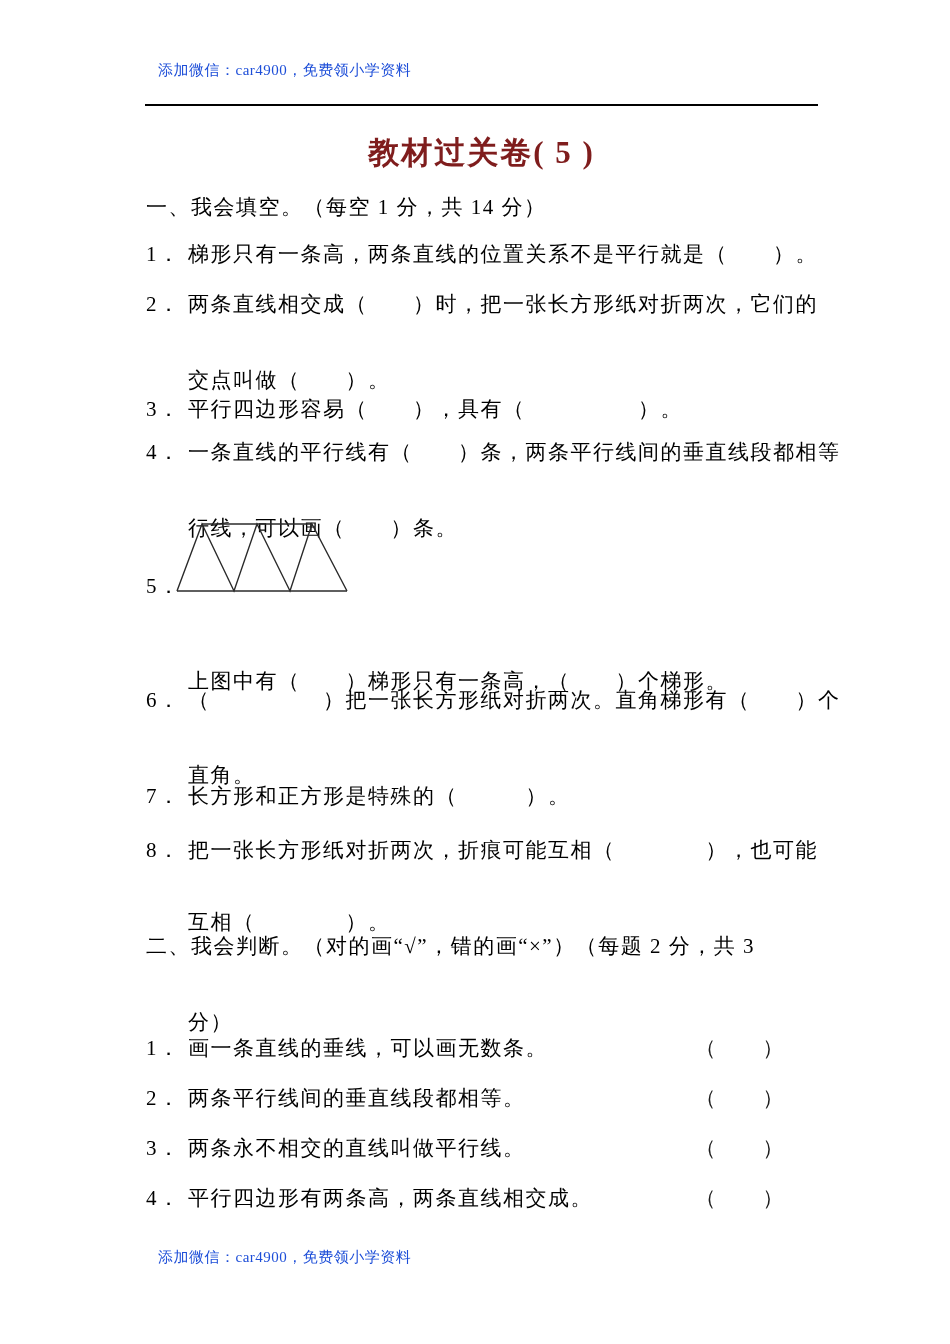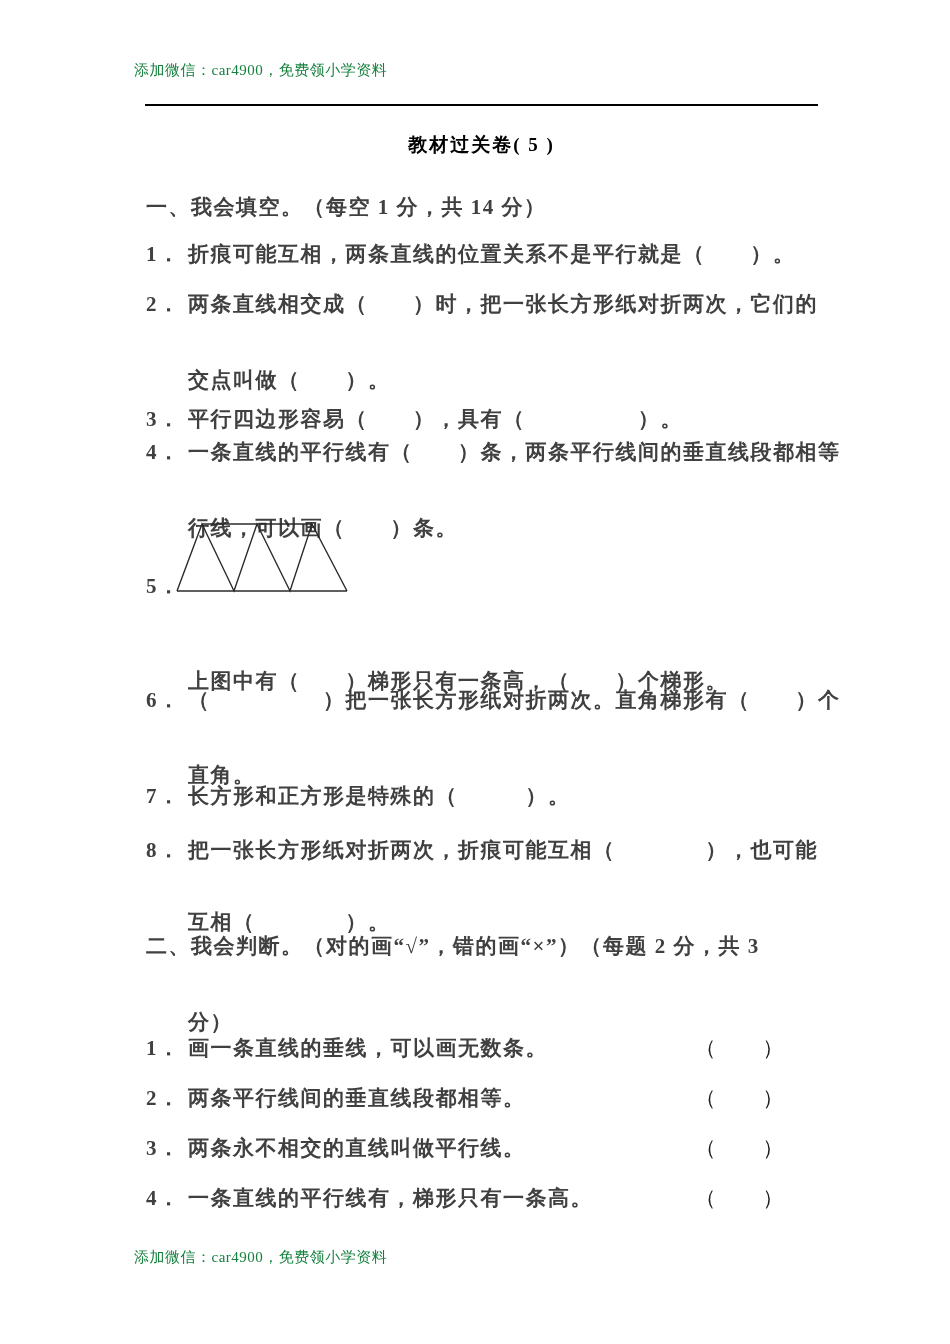--- a/index.html
+++ b/index.html
@@ -5,60 +5,60 @@
   html,body{margin:0;padding:0;}
   body{
     width:950px;height:1344px;
     background:#ffffff;
     position:relative;
     font-family:"Liberation Serif","DejaVu Serif",serif;
     color:#1b1b1b;
     overflow:hidden;
   }
   .note{
-    position:absolute;left:134px;
-    font-size:15px;letter-spacing:0.5px;color:#15803d;
+    position:absolute;left:158px;
+    font-size:15px;letter-spacing:0.5px;color:#1d4ed8;
     white-space:nowrap;
   }
   .divider{
     position:absolute;left:145px;top:104px;
     width:673px;height:2px;background:#000;
   }
   .title{
     position:absolute;left:145px;top:132px;width:673px;
-    text-align:center;font-size:19px;font-weight:bold;
-    letter-spacing:2px;color:#000000;white-space:nowrap;
+    text-align:center;font-size:31px;font-weight:bold;
+    letter-spacing:2px;color:#7f1d1d;white-space:nowrap;
   }
   .ln{
     position:absolute;left:146px;
     font-size:21px;letter-spacing:1.5px;
-    white-space:nowrap;color:#404040;font-weight:bold;
+    white-space:nowrap;color:#000000;
   }
   .ln.cont{left:188px;margin-top:27px;}
   .heading{font-size:21px;}
   .qno{display:inline-block;min-width:42px;}
   .ans{position:absolute;font-size:21px;letter-spacing:1.5px;left:695px;white-space:nowrap;}
   .figure{position:absolute;left:170px;top:516px;}
   .figure polyline,.figure line{stroke:#2a2a2a;stroke-width:1.4;fill:none;}
 </style>
 </head>
 <body>
 
 <div class="note" style="top:61px">添加微信：car4900，免费领小学资料</div>
 <div class="divider"></div>
 <div class="title">教材过关卷( 5 )</div>
 
 <div class="ln heading" style="top:193px">一、我会填空。（每空 1 分，共 14 分）</div>
 
-<div class="ln" style="top:240px"><span class="qno">1．</span><span>折痕可能互相，两条直线的位置关系不是平行就是（　　）。</span></div>
+<div class="ln" style="top:240px"><span class="qno">1．</span><span>梯形只有一条高，两条直线的位置关系不是平行就是（　　）。</span></div>
 
 <div class="ln" style="top:290px"><span class="qno">2．</span><span>两条直线相交成（　　）时，把一张长方形纸对折两次，它们的</span></div>
 <div class="ln cont" style="top:339px">交点叫做（　　）。</div>
 
-<div class="ln" style="top:405px"><span class="qno">3．</span><span>平行四边形容易（　　），具有（　　　　　）。</span></div>
+<div class="ln" style="top:395px"><span class="qno">3．</span><span>平行四边形容易（　　），具有（　　　　　）。</span></div>
 
 <div class="ln" style="top:438px"><span class="qno">4．</span><span>一条直线的平行线有（　　）条，两条平行线间的垂直线段都相等</span></div>
 <div class="ln cont" style="top:487px">行线，可以画（　　）条。</div>
 
 <svg class="figure" width="185" height="82" viewBox="170 515 185 82">
   <polyline points="177,590 202,523 234,590 257,523 290,590 312,523 347,590"></polyline>
   <line x1="202" y1="523" x2="312" y2="523"></line>
   <line x1="177" y1="590" x2="347" y2="590"></line>
 </svg>
 <div class="ln" style="top:572px">5．</div>
@@ -77,16 +77,16 @@
 
 <div class="ln" style="top:1034px"><span class="qno">1．</span><span>画一条直线的垂线，可以画无数条。</span></div>
 <div class="ans" style="top:1034px">（　　）</div>
 
 <div class="ln" style="top:1084px"><span class="qno">2．</span><span>两条平行线间的垂直线段都相等。</span></div>
 <div class="ans" style="top:1084px">（　　）</div>
 
 <div class="ln" style="top:1134px"><span class="qno">3．</span><span>两条永不相交的直线叫做平行线。</span></div>
 <div class="ans" style="top:1134px">（　　）</div>
 
-<div class="ln" style="top:1184px"><span class="qno">4．</span><span>一条直线的平行线有，梯形只有一条高。</span></div>
+<div class="ln" style="top:1184px"><span class="qno">4．</span><span>平行四边形有两条高，两条直线相交成。</span></div>
 <div class="ans" style="top:1184px">（　　）</div>
 
 <div class="note" style="top:1248px">添加微信：car4900，免费领小学资料</div>
 
 </body></html>

